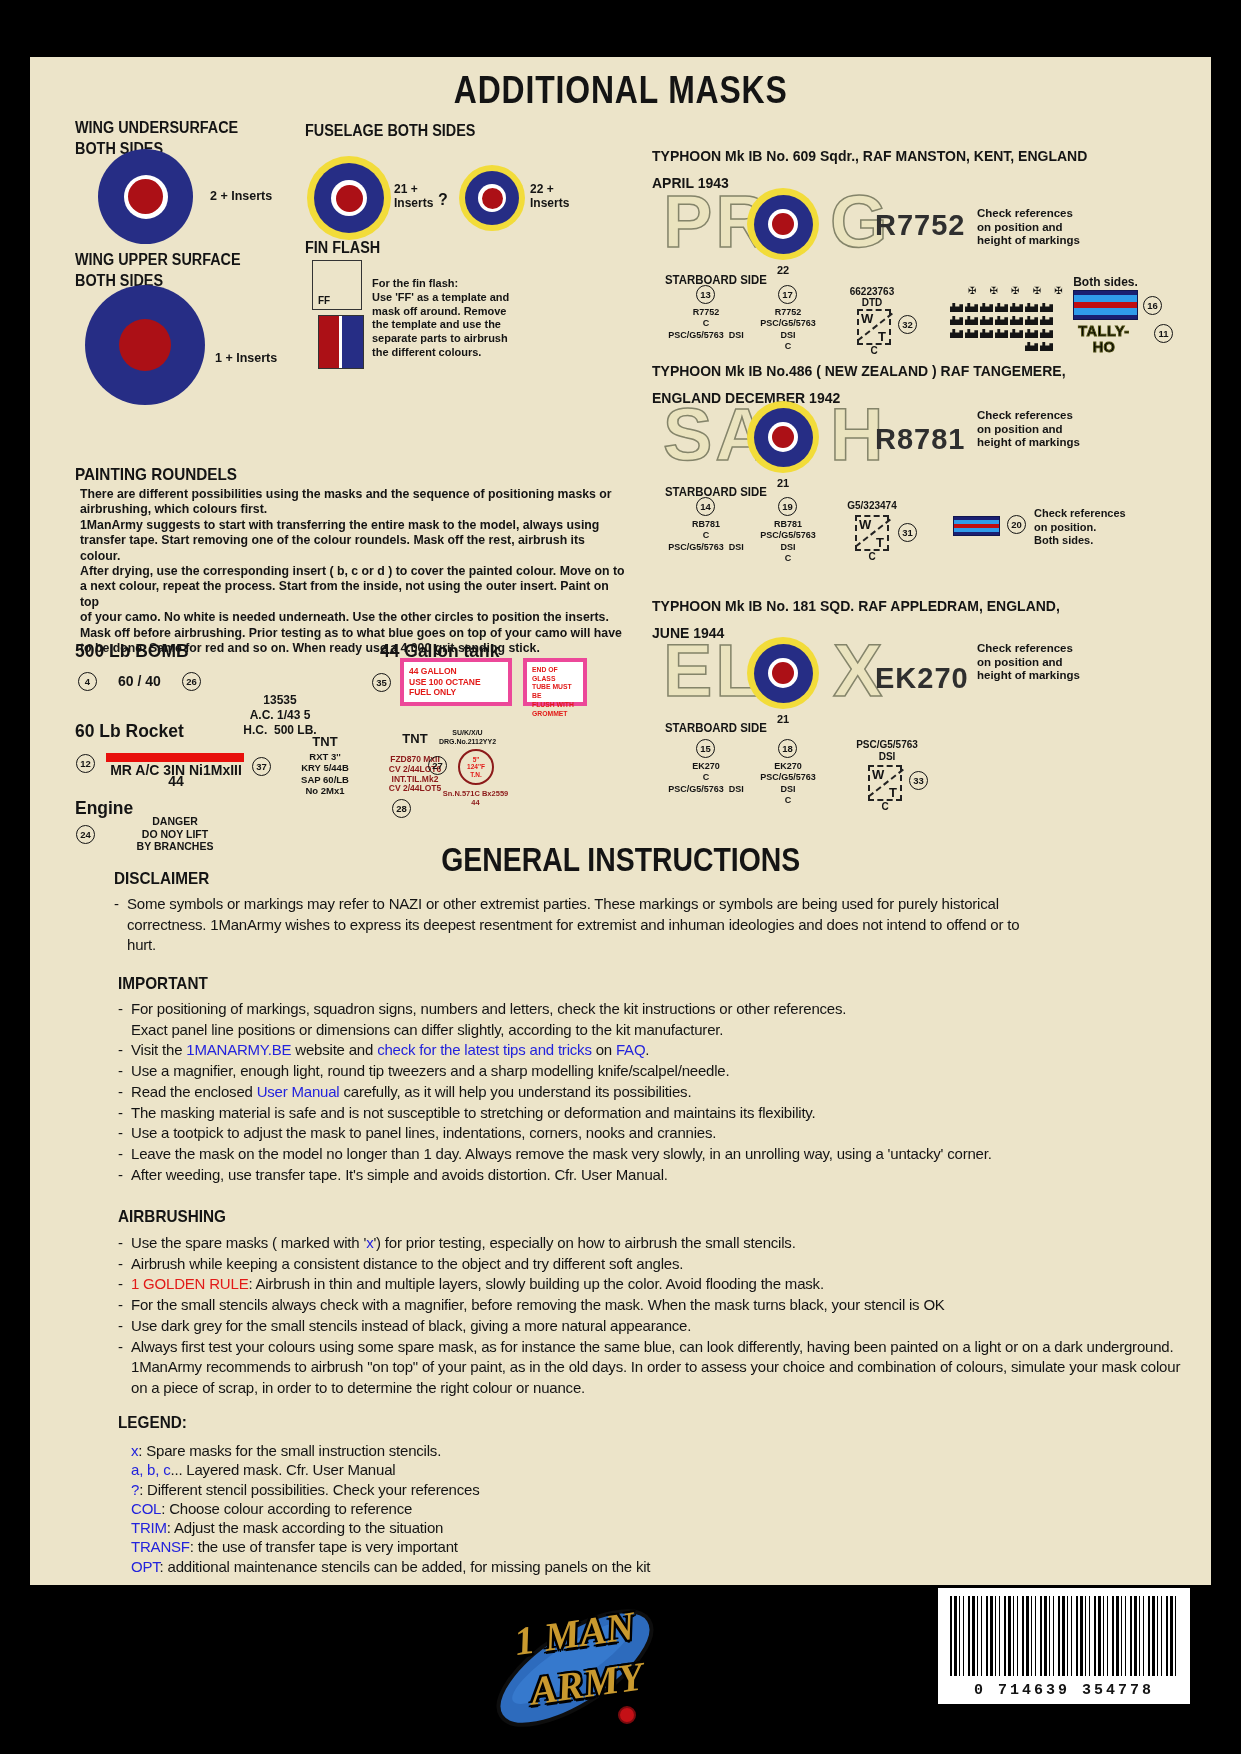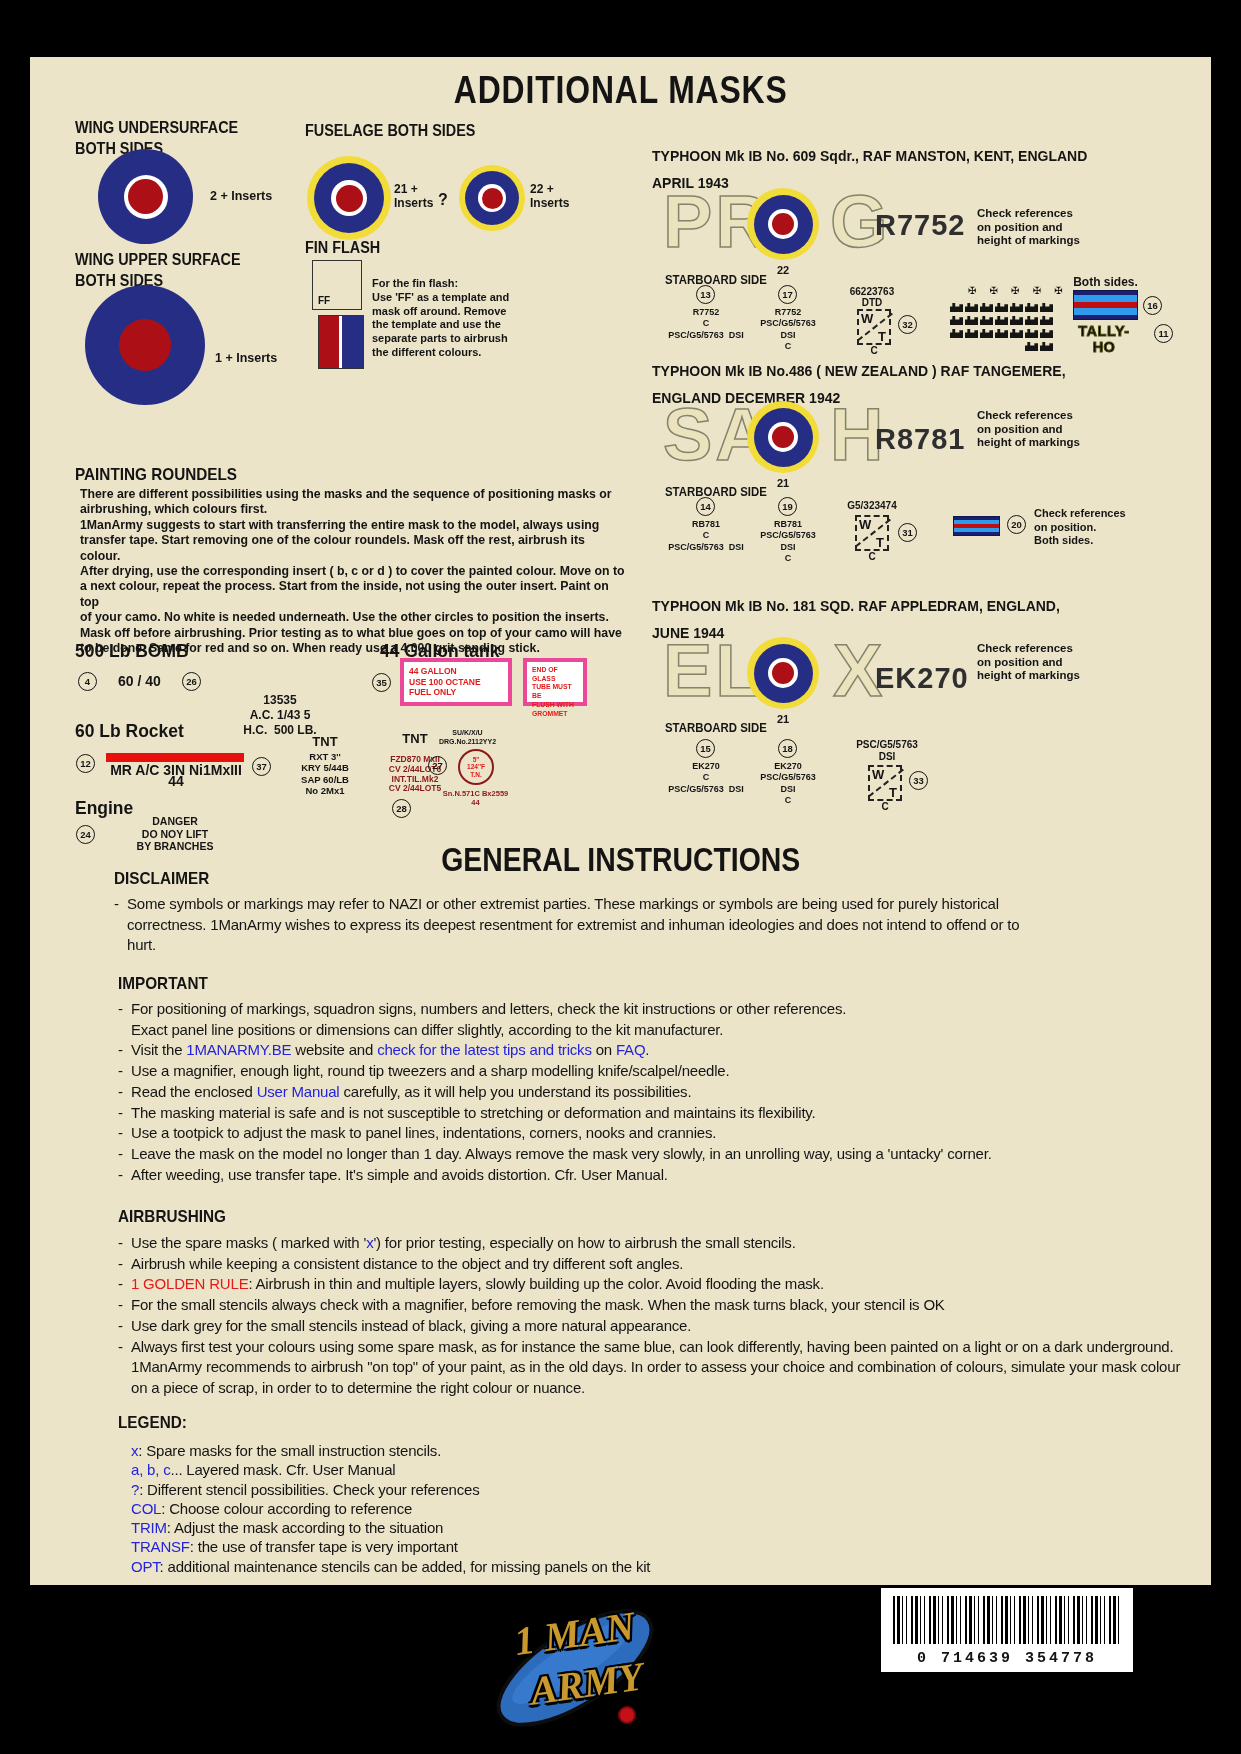--- a/index.html
+++ b/index.html
@@ -467,16 +467,16 @@
     <g transform="rotate(-33 105 80)">
       <ellipse cx="105" cy="80" rx="88" ry="36" fill="#2d6bbd" stroke="#0d0d0d" stroke-width="4"></ellipse>
       <ellipse cx="105" cy="74" rx="70" ry="18" fill="#3b7fd4" opacity="0.7"></ellipse>
     </g>
   </svg>
   <div class="l1">1 MAN</div>
   <div class="l2">ARMY</div>
   <div class="reddot"></div>
 </div>
 
-<div class="abs barcode" style="left:881px;top:1588px;width:252px;height:84px;">
+<div class="abs barcode" style="left:938px;top:1588px;width:252px;height:116px;">
   <div class="bars"></div>
   <div class="bdigits">0 714639 354778</div>
 </div>
 
 </body></html>

